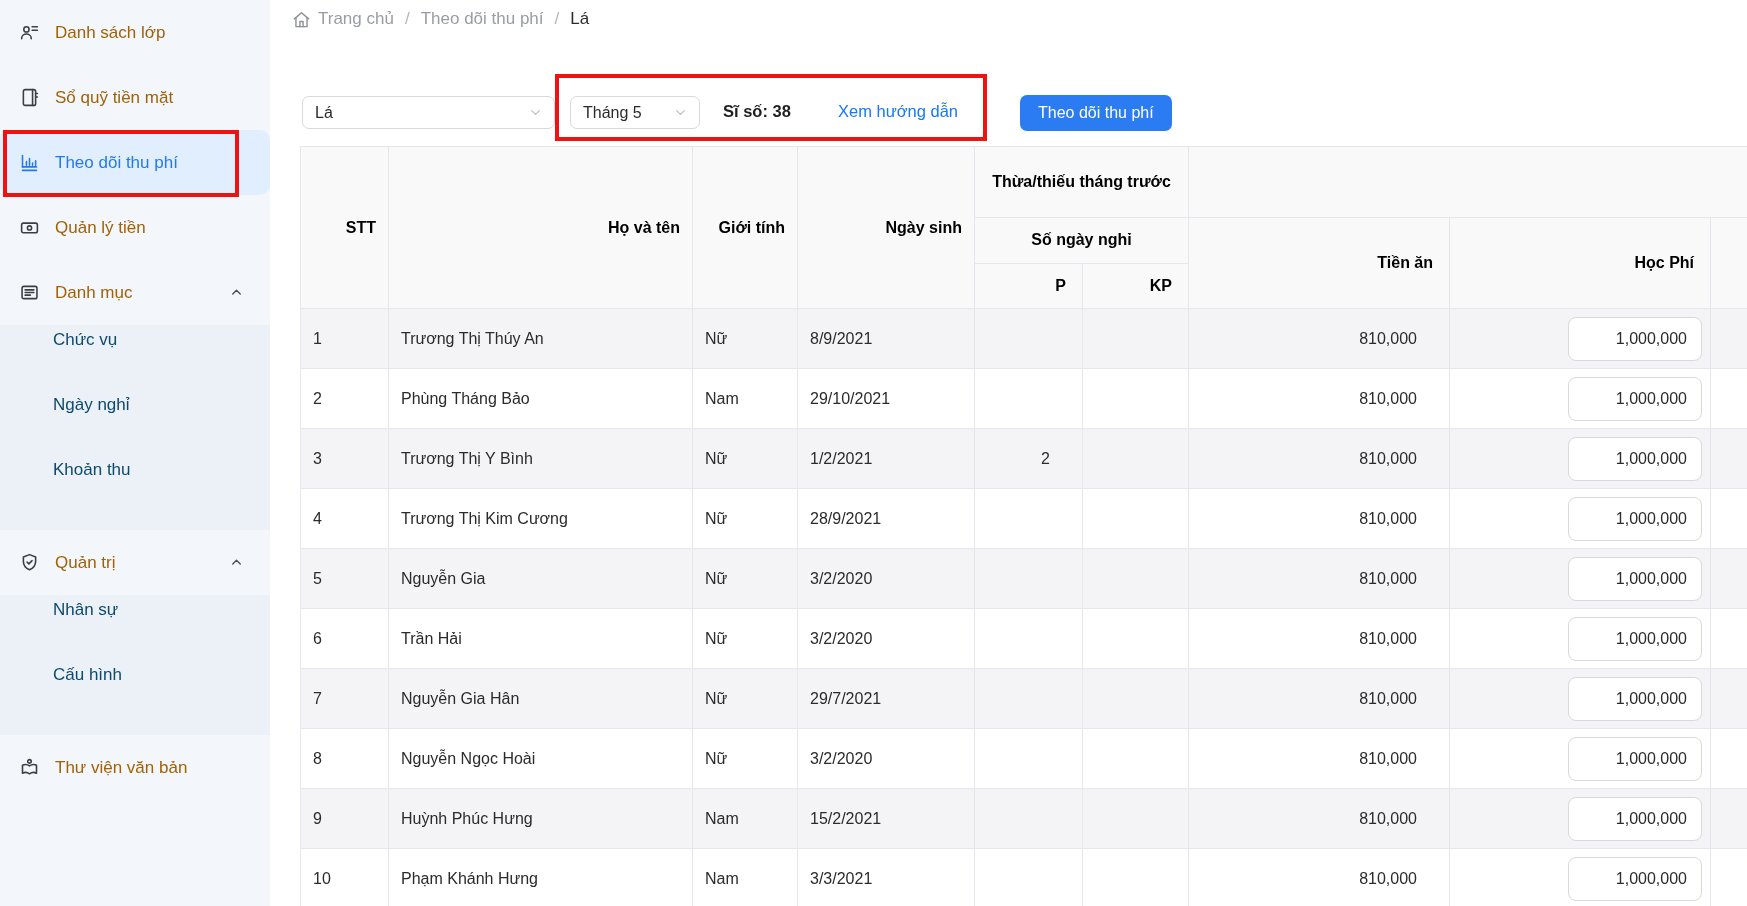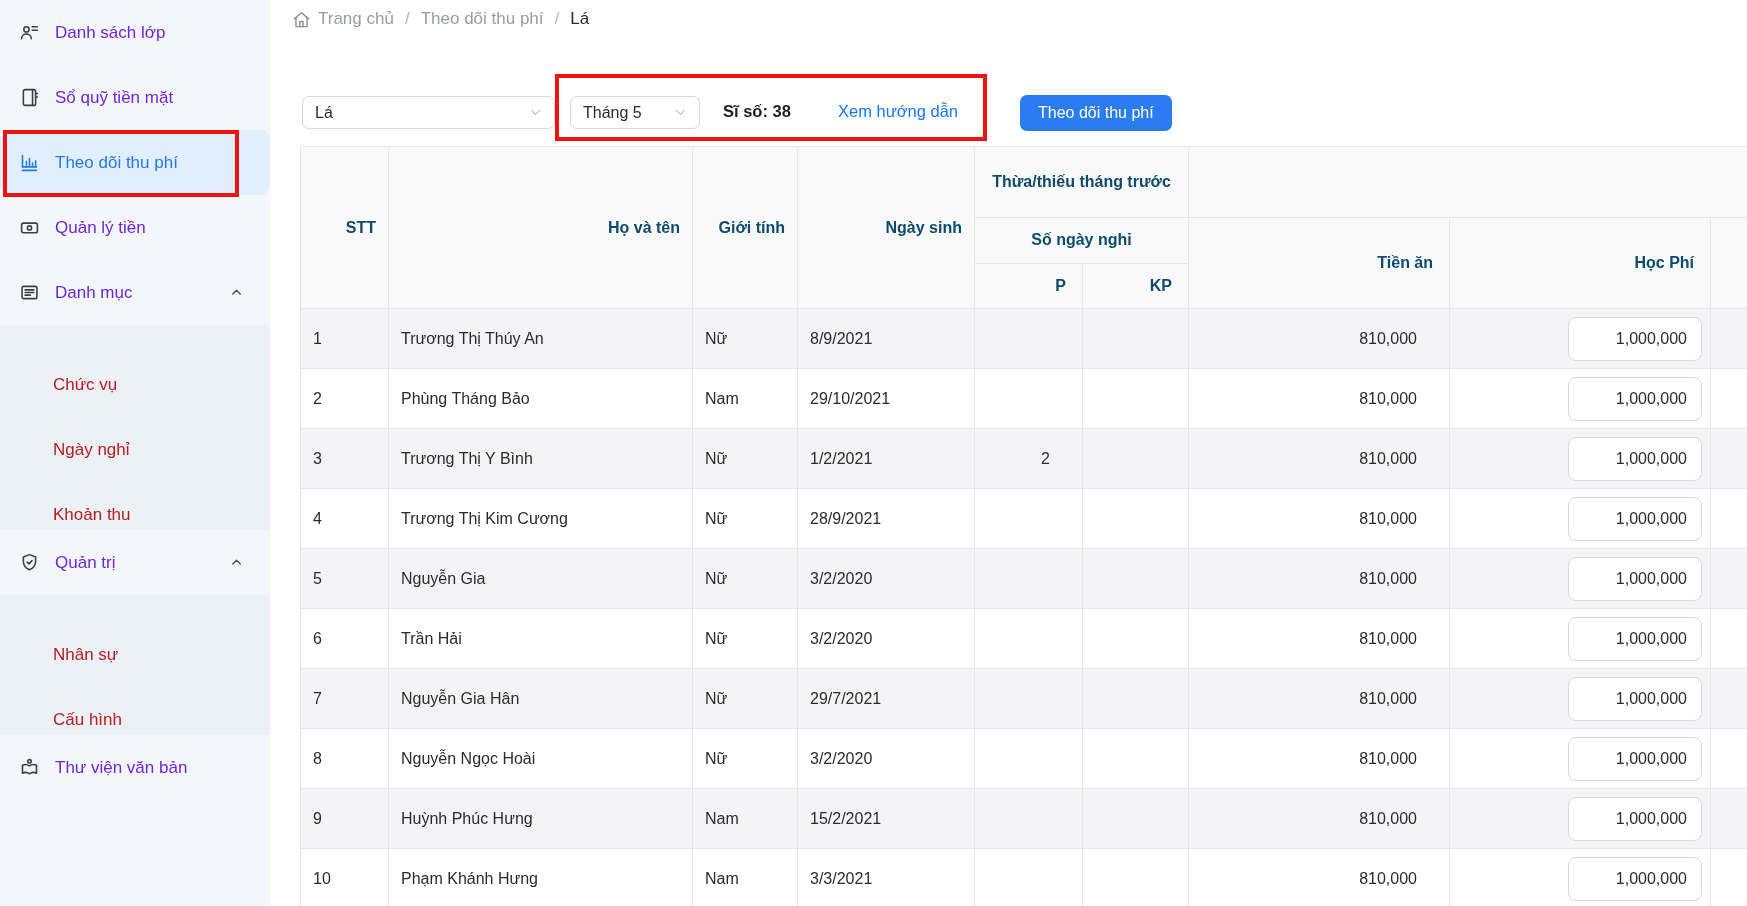--- a/index.html
+++ b/index.html
@@ -4,31 +4,31 @@
 <style>
   * { margin:0; padding:0; box-sizing:border-box; }
   html,body { width:1747px; height:906px; overflow:hidden; background:#fff;
     font-family:"Liberation Sans","DejaVu Sans",sans-serif; color:#262626; }
   .app { position:relative; width:1747px; height:906px; overflow:hidden; }
 
   
   .sidebar { position:absolute; left:0; top:0; width:270px; height:906px;
     background:#f3f6fb; z-index:2; }
   .nav-item { height:65px; display:flex; align-items:center; padding-left:18px;
-    font-size:17px; color:#6d28d9; cursor:pointer; position:relative; }
+    font-size:17px; color:#a16207; cursor:pointer; position:relative; }
   .nav-icon { width:22px; height:22px; margin-right:15px; display:flex;
     align-items:center; justify-content:center; color:#3a3f45; flex:0 0 22px; }
   .nav-icon svg { width:21px; height:21px; }
   .nav-item.active { background:#e1eefd; border-radius:10px; color:#2479f1; }
   .nav-item.active .nav-icon { color:#2479f1; }
   .nav-chevron { margin-left:auto; margin-right:26px; color:#4a4f55; display:flex; }
   .nav-chevron svg { width:15px; height:15px; }
   .submenu { background:#ecf0f7; padding:5px 0; }
-  .submenu .sub-item { height:65px; display:flex; align-items:flex-end;
-    padding-left:53px; font-size:17px; color:#b91c1c; cursor:pointer; }
+  .submenu .sub-item { height:65px; display:flex; align-items:flex-start;
+    padding-left:53px; font-size:17px; color:#0c4a6e; cursor:pointer; }
 
   
   .anno { position:absolute; border:4px solid #ee1310; z-index:10; pointer-events:none; }
   .anno-sidebar { left:3px; top:130px; width:236px; height:67px; }
   .anno-toolbar { left:285px; top:74px; width:432px; height:67px; }
 
   
   .main { position:absolute; left:270px; top:0; width:1477px; height:906px; background:#fff; }
 
   .breadcrumb { position:absolute; left:22px; top:9px; display:flex; align-items:center;
@@ -55,21 +55,21 @@
     color:#1677ff; cursor:pointer; }
   .primary-btn { position:absolute; left:750px; top:95px; height:36px;
     background:#2b7cf2; color:#fff; border:none; border-radius:7px;
     font-size:16px; padding:0 18px; cursor:pointer;
     font-family:"Liberation Sans","DejaVu Sans",sans-serif; }
 
   
   .table-wrap { position:absolute; left:30px; top:146px; width:1447px; height:760px; overflow:hidden; }
   table { border-collapse:collapse; table-layout:fixed; width:1610px; font-size:16px; }
   th, td { border:1px solid #e4e7eb; overflow:hidden; white-space:nowrap; }
-  thead th { background:#f9f9fa; font-weight:600; color:#0c4a6e; padding:0 12px; }
+  thead th { background:#f9f9fa; font-weight:600; color:#000000; padding:0 12px; }
   th.h-left { text-align:right; }
   th.h-right { text-align:right; padding-right:16px; }
   th.h-center { text-align:center; line-height:1.8; }
   tr.hr1 { height:71px; } tr.hr2 { height:46px; } tr.hr3 { height:45px; }
   tbody tr { height:60px; }
   tbody tr:nth-child(odd) td { background:#f4f4f6; }
   tbody tr:nth-child(even) td { background:#ffffff; }
   td { padding:0 12px; color:#2b2b2b; }
   td.c-right { text-align:right; padding-right:32px; }
   td.c-input { text-align:right; padding-right:8px; }

